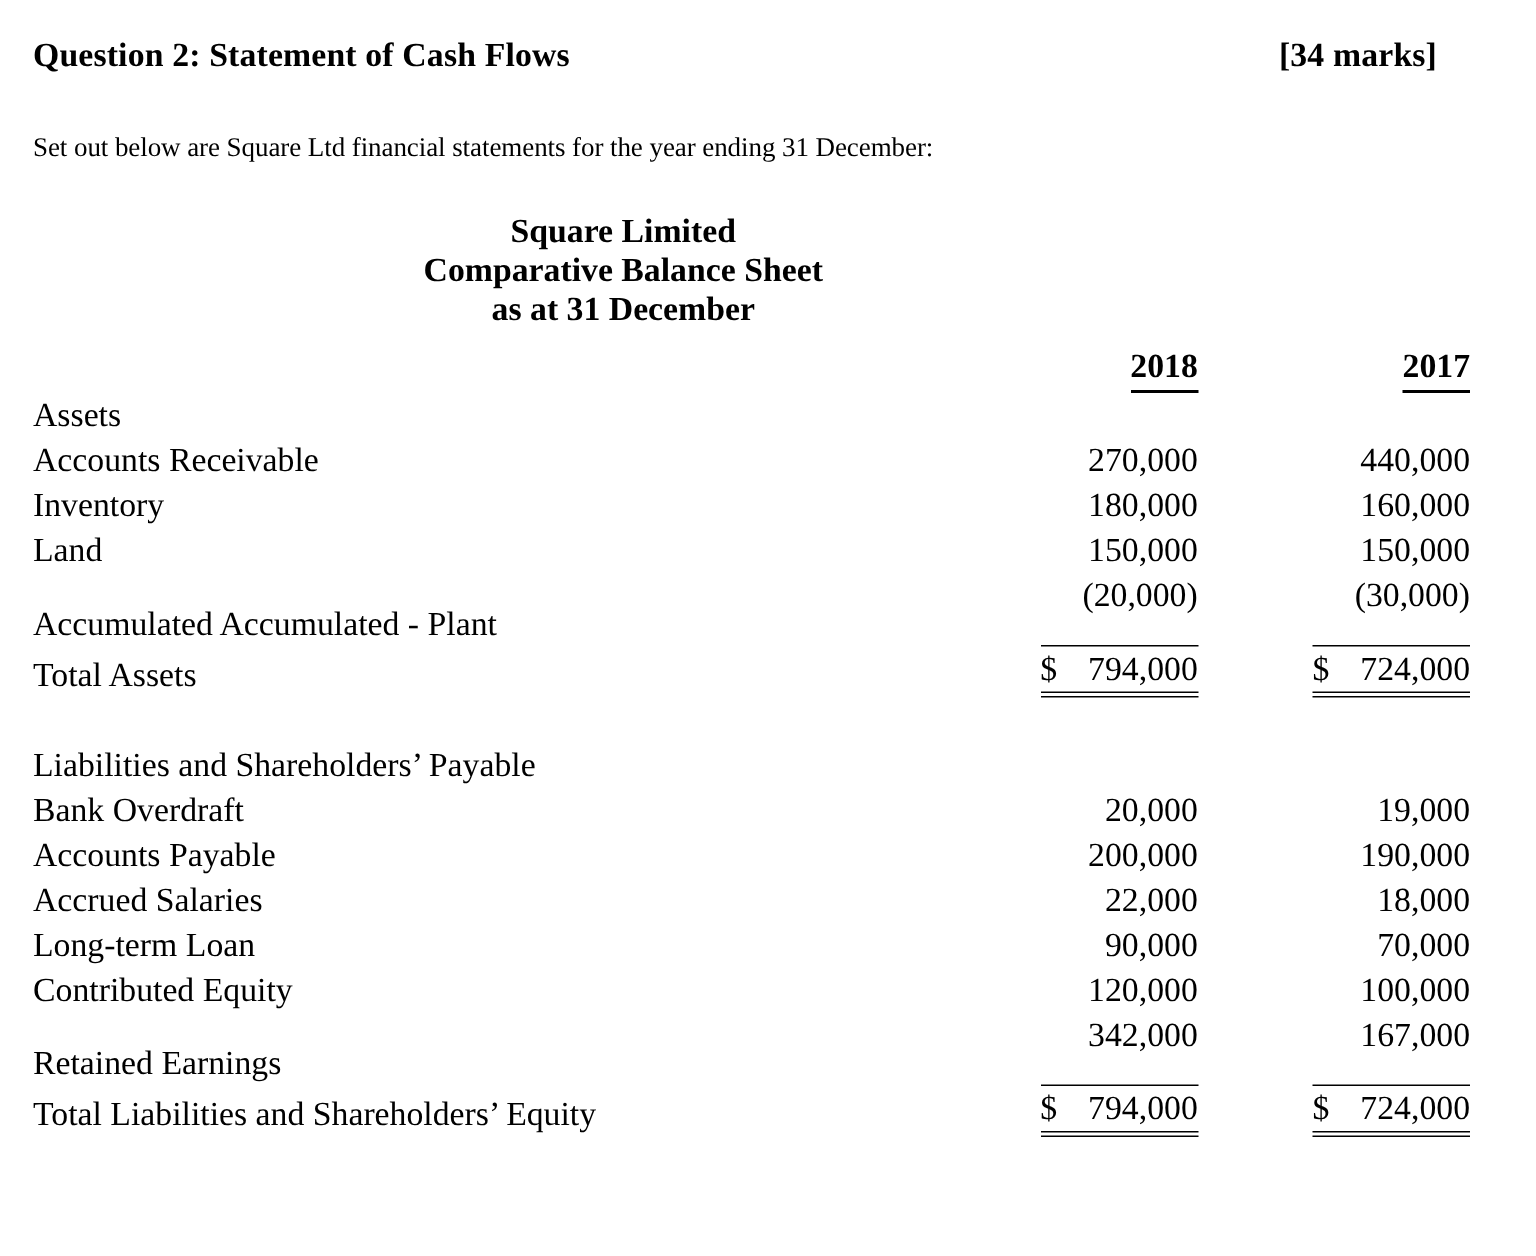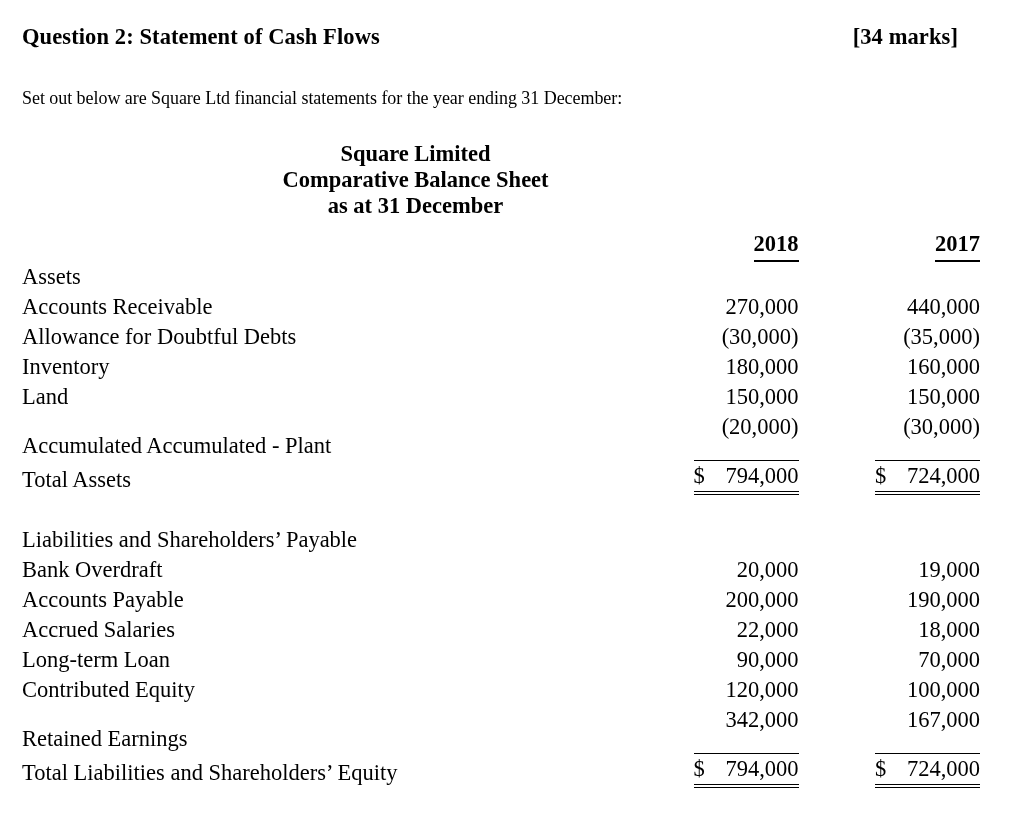--- a/index.html
+++ b/index.html
@@ -178,29 +178,20 @@
         <tr>
           <td class="label">Accounts Receivable</td>
           <td class="num">
             <span class="cell"><span class="fig">270,000</span></span>
           </td>
           <td class="num">
             <span class="cell"><span class="fig">440,000</span></span>
           </td>
         </tr>
         <tr>
-          <td class="label">Allowance for Doubtful Debts</td>
-          <td class="num">
-            <span class="cell"><span class="fig">(30,000)</span></span>
-          </td>
-          <td class="num">
-            <span class="cell"><span class="fig">(35,000)</span></span>
-          </td>
-        </tr>
-        <tr>
           <td class="label">Inventory</td>
           <td class="num">
             <span class="cell"><span class="fig">180,000</span></span>
           </td>
           <td class="num">
             <span class="cell"><span class="fig">160,000</span></span>
           </td>
         </tr>
         <tr>
           <td class="label">Land</td>

